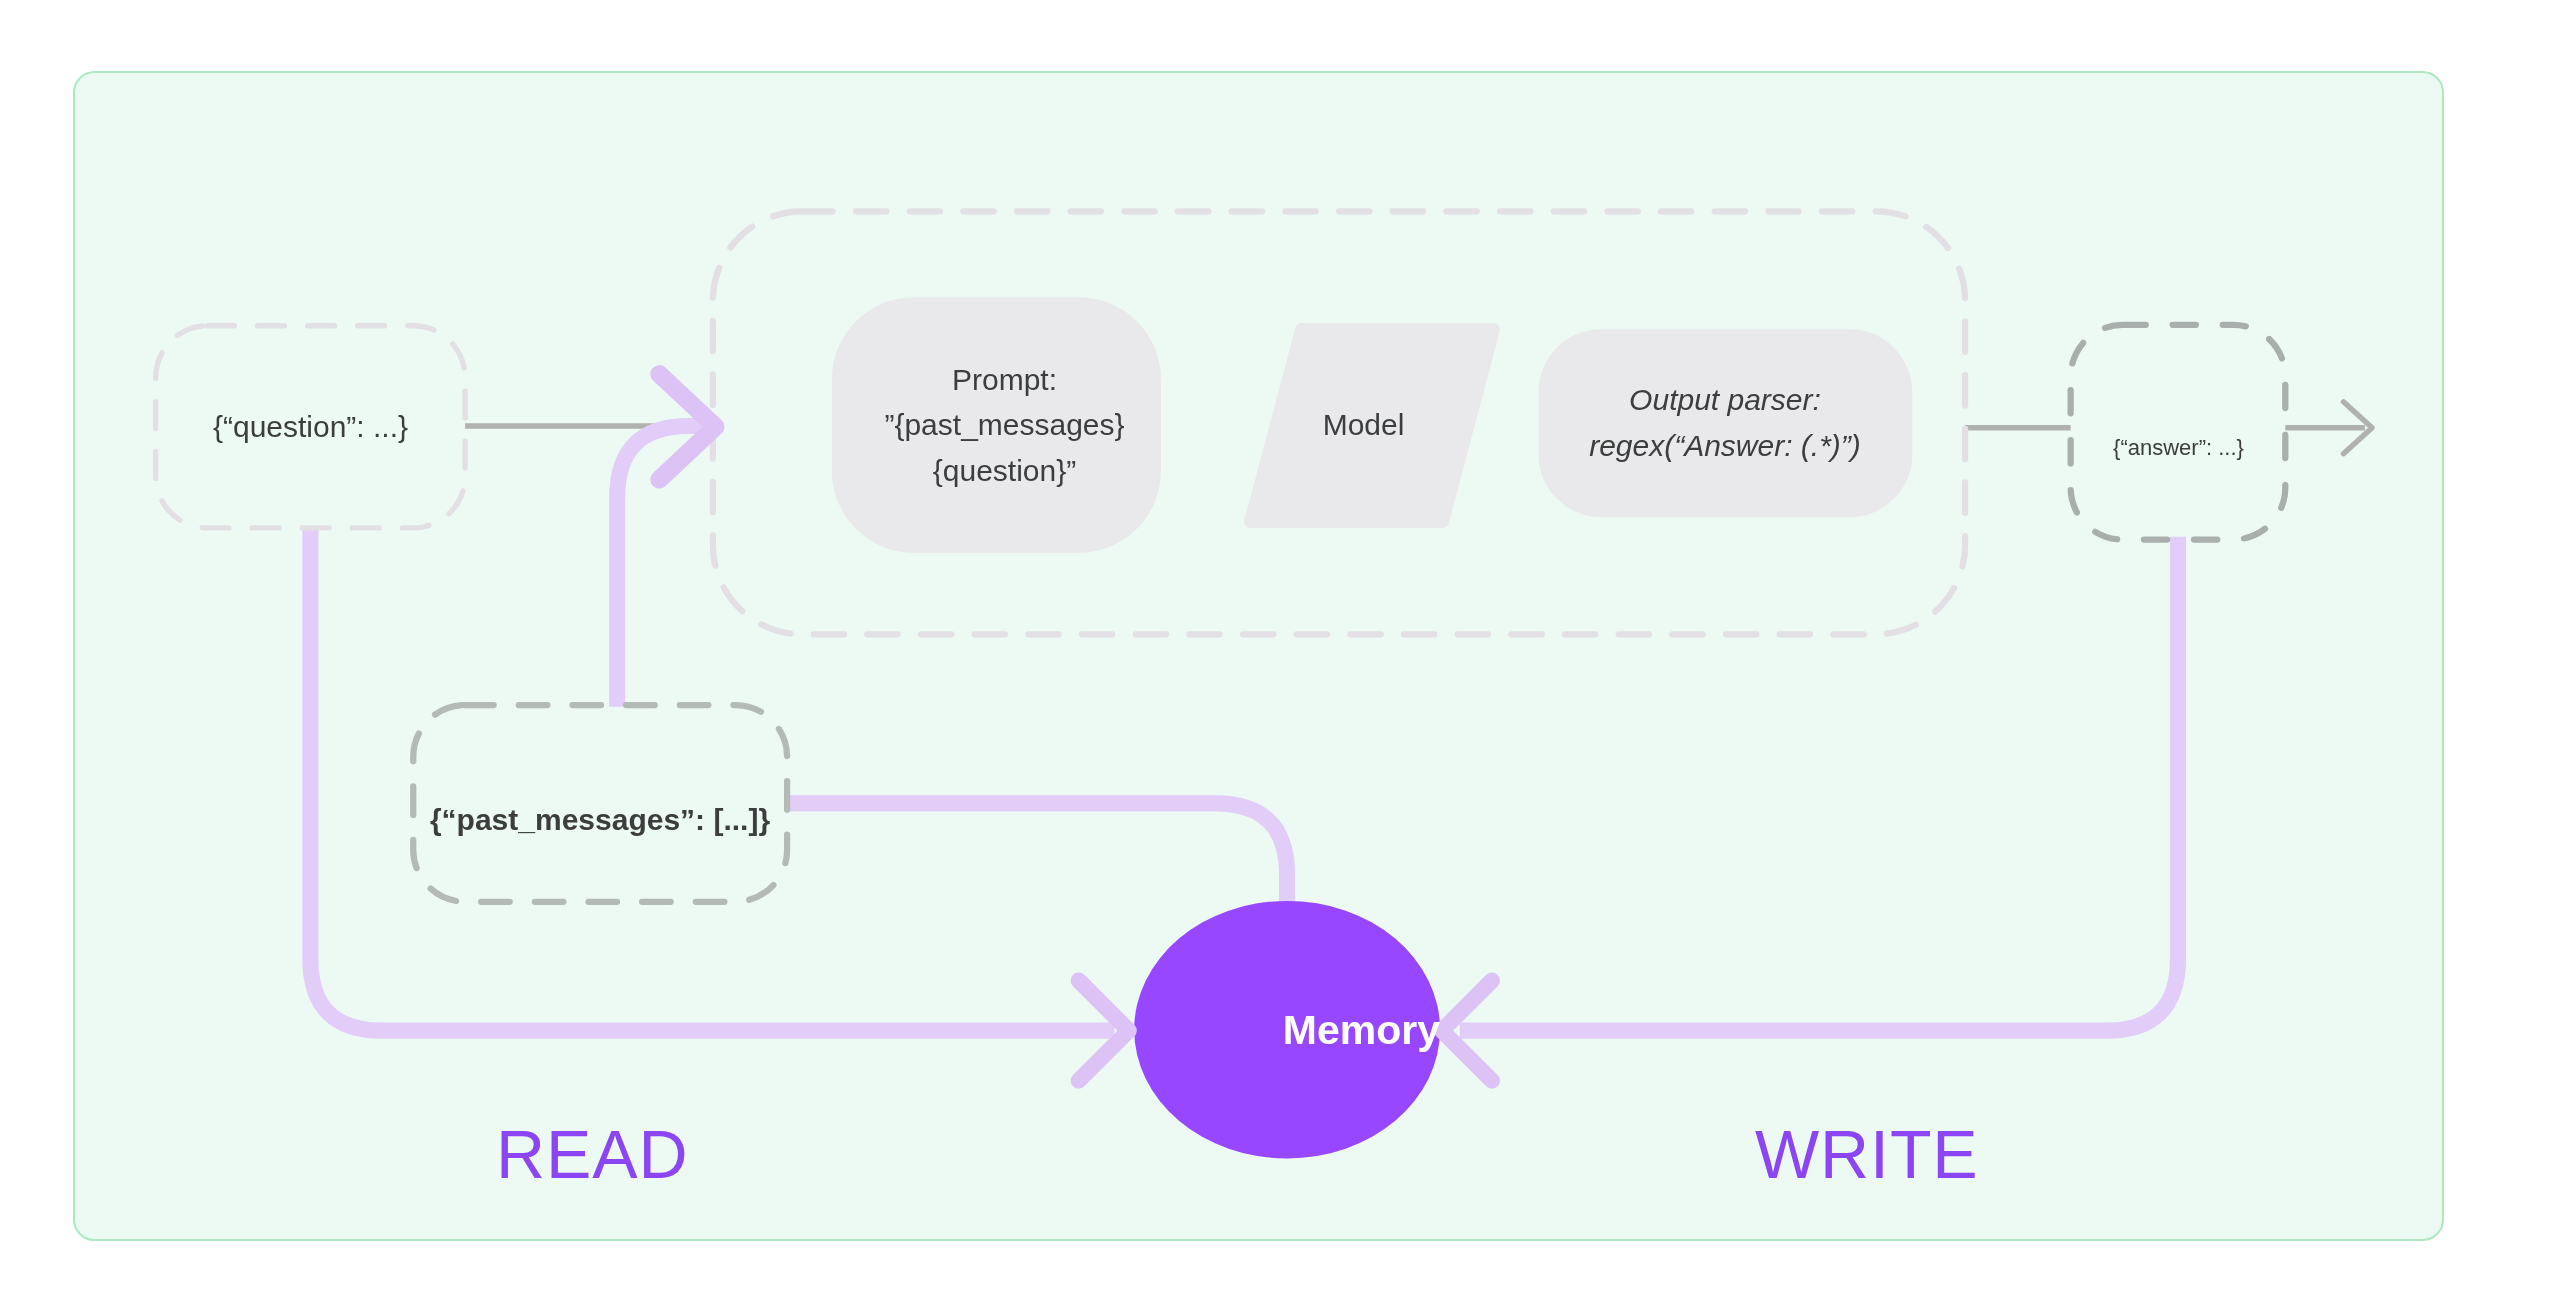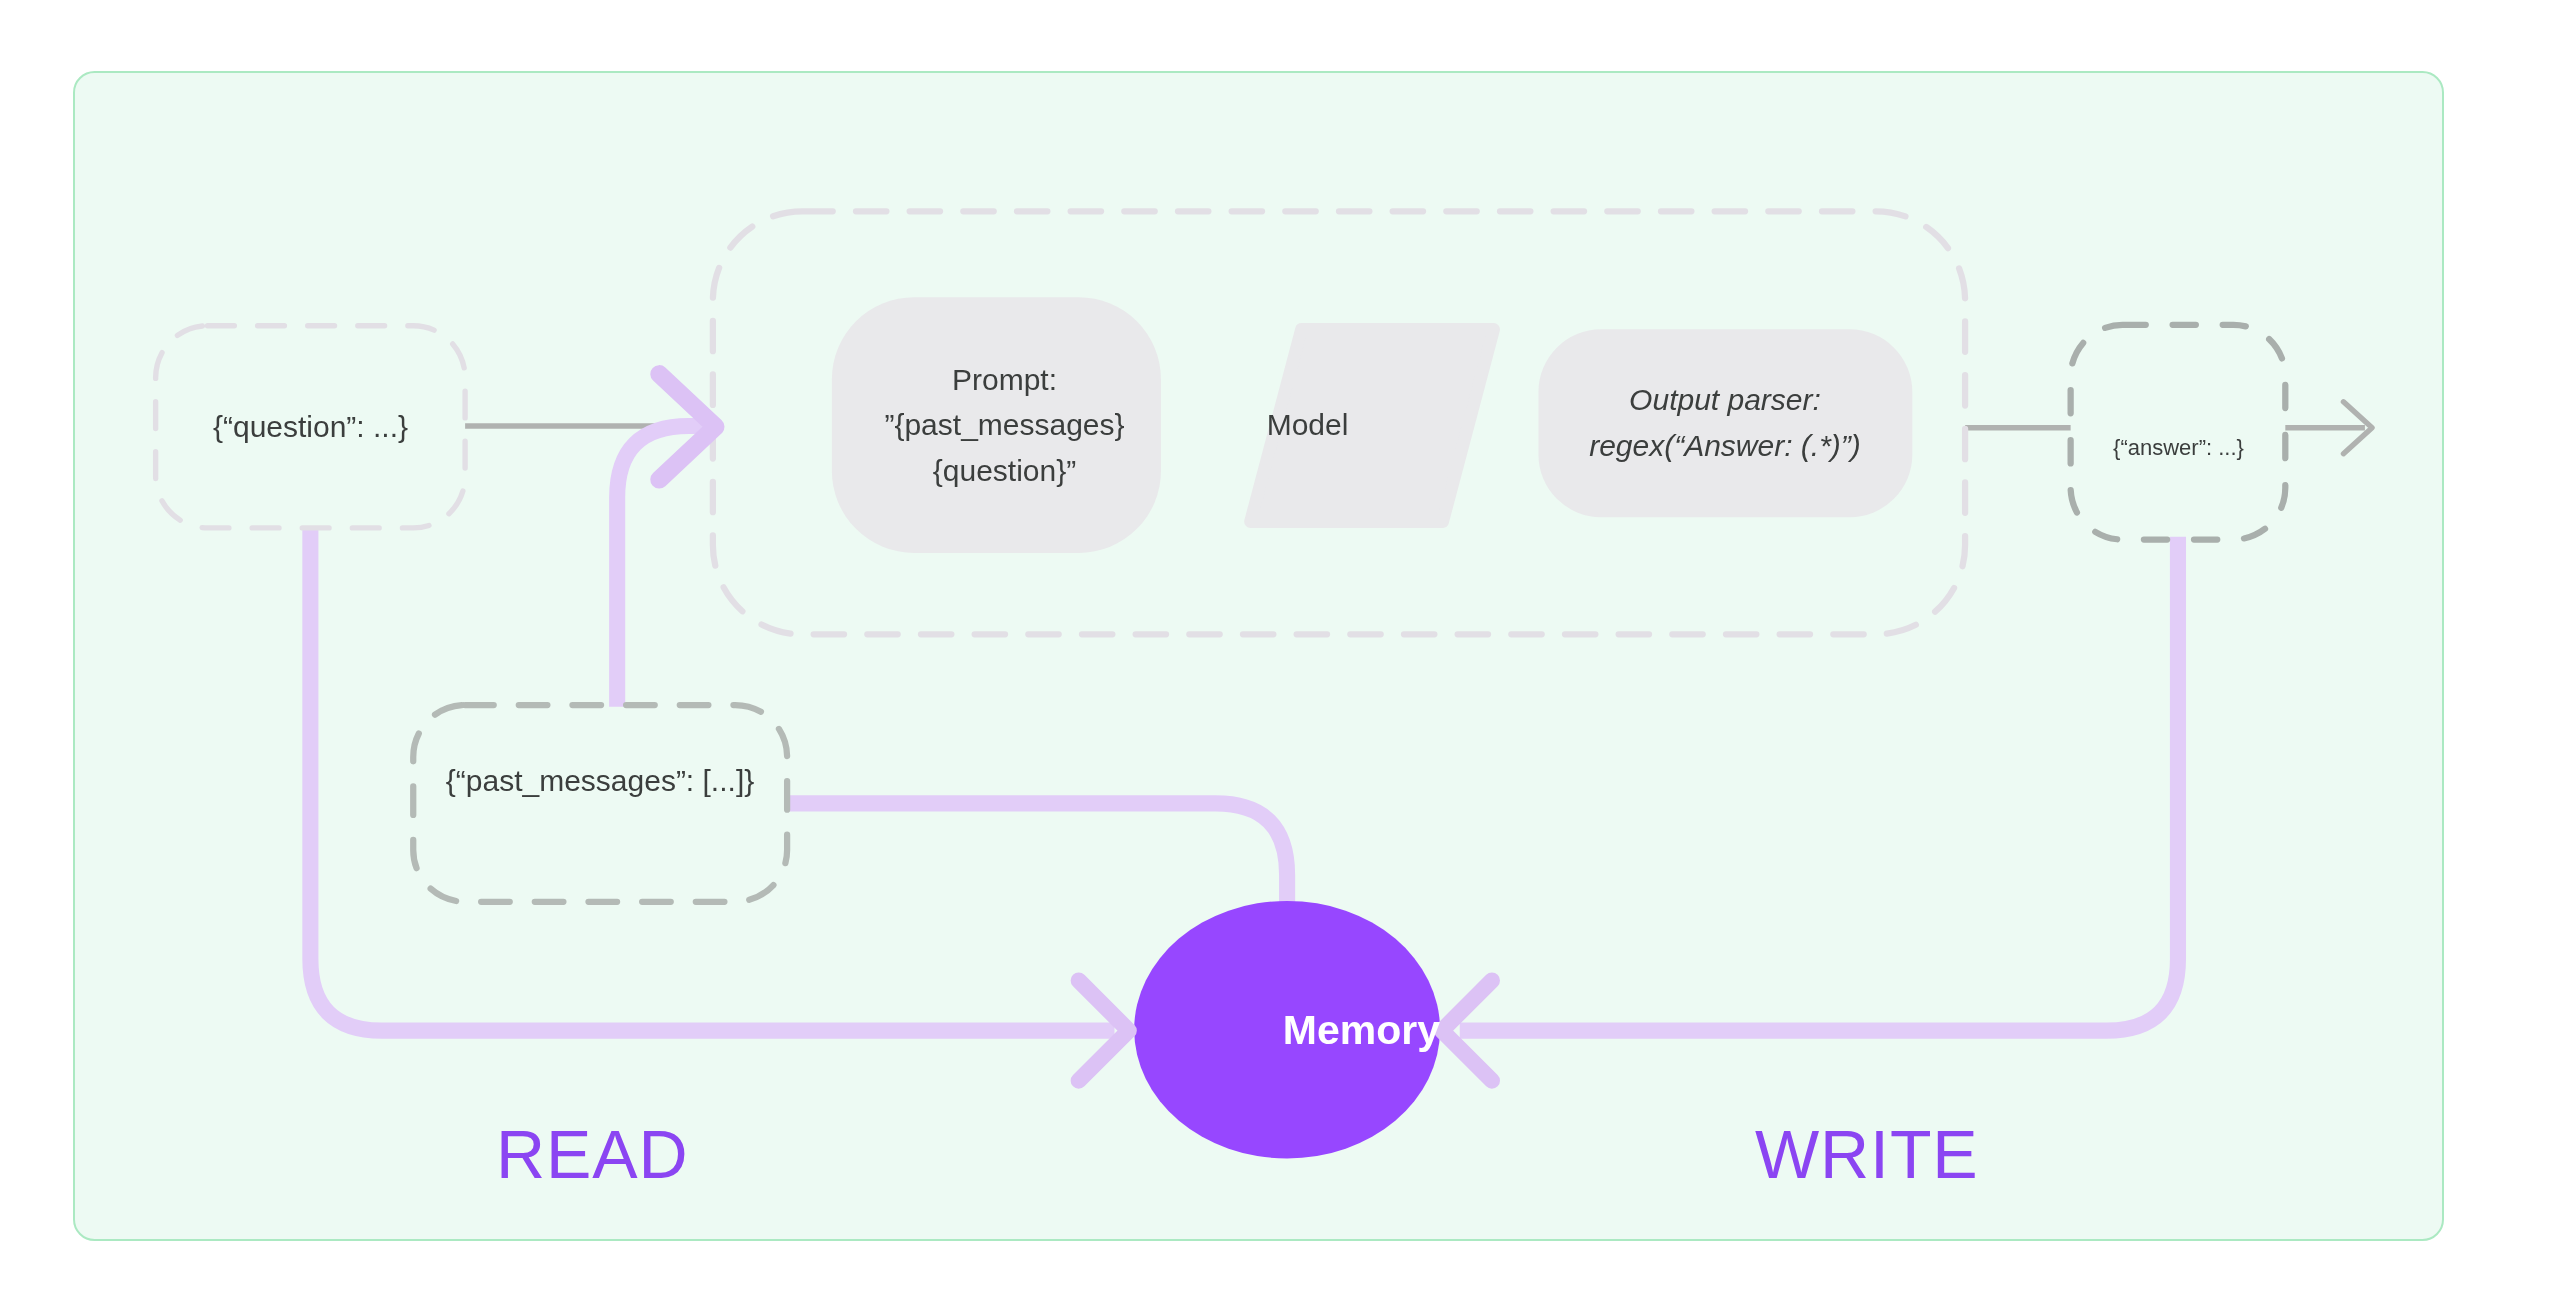--- a/index.html
+++ b/index.html
@@ -56,34 +56,34 @@
   <div class="lbl" style="left:156px;top:326px;width:309px;height:202px;">
     <span>{“question”: ...}</span>
   </div>
 
   <div class="lbl" style="left:832px;top:297px;width:329px;height:256px;padding-left:8px;">
     <span>Prompt:</span>
     <span>”{past_messages}</span>
     <span>{question}”</span>
   </div>
 
-  <div class="lbl" style="left:1186px;top:329px;width:243px;height:192px;">
+  <div class="lbl" style="left:1242px;top:329px;width:243px;height:192px;">
     <span>Model</span>
   </div>
 
   <div class="lbl" style="left:1538px;top:329px;width:374px;height:188px;font-style:italic;">
     <span>Output parser:</span>
     <span>regex(“Answer: (.*)”)</span>
   </div>
 
   <div class="lbl" style="left:2071px;top:340px;width:215px;height:215px;font-size:22px;">
     <span>{“answer”: ...}</span>
   </div>
 
-  <div class="lbl" style="left:413px;top:682px;width:374px;height:197px;">
+  <div class="lbl" style="left:413px;top:721px;width:374px;height:197px;font-weight:bold;">
     <span>{“past_messages”: [...]}</span>
   </div>
 
   <div class="lbl memory-lbl" style="left:1134px;top:901px;width:306px;height:258px;align-items:flex-end;">
     <span>Memory</span>
   </div>
 
   <div class="annotation" style="left:496px;top:1120px;">READ</div>
   <div class="annotation" style="left:1755px;top:1120px;">WRITE</div>
 

